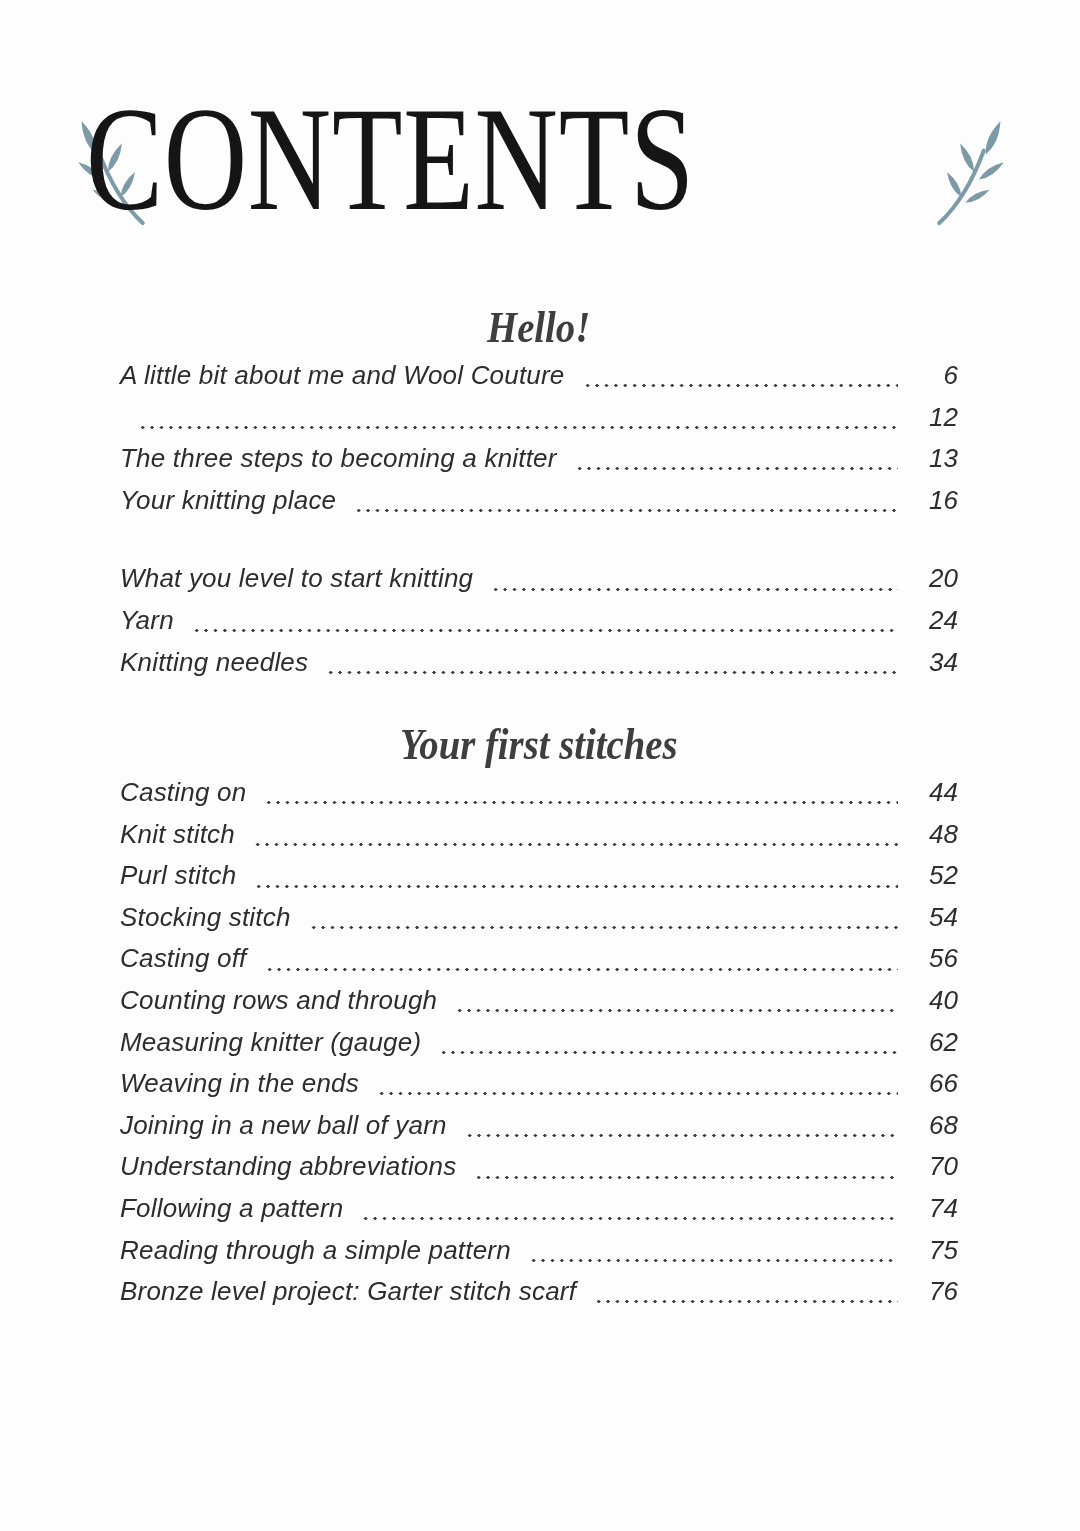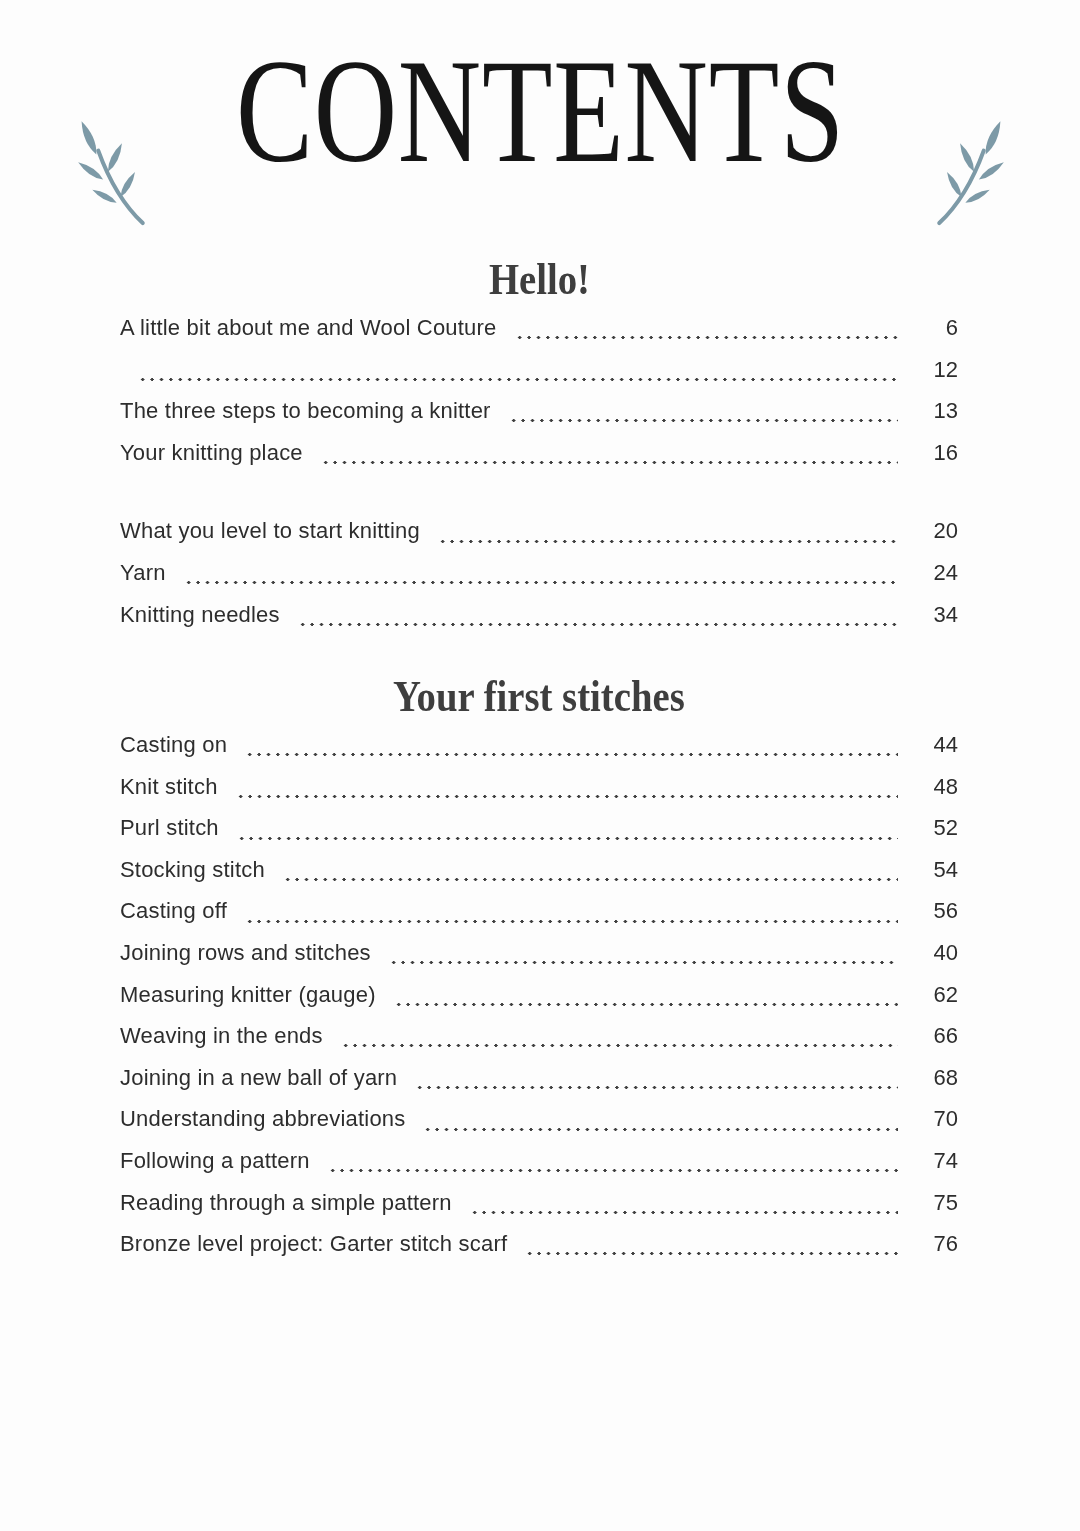--- a/index.html
+++ b/index.html
@@ -6,21 +6,21 @@
   html, body { margin: 0; padding: 0; }
   body {
     width: 1080px; height: 1531px;
     background: var(--bg, #fdfdfd);
     font-family: "Liberation Sans", sans-serif;
     overflow: hidden;
   }
   .page { position: relative; width: 1080px; height: 1531px; }
 
   
-  .title-row { padding-top: 36px; text-align: center; }
+  .title-row { padding-top: 84px; }
   .title {
     display: inline-block;
     margin: 0;
     font-family: "Liberation Serif", serif;
     font-weight: 400;
     font-size: 148px;
     line-height: 1.02;
     letter-spacing: 1px;
     color: var(--title-color, #151515);
     transform: scaleX(0.78);
@@ -29,41 +29,41 @@
   }
 
   
   .leaf { position: absolute; top: 110px; width: 88px; height: 116px; }
   .leaf-left  { left: 62px; }
   .leaf-right { right: 60px; transform: scaleX(-1); }
   .leaf .stem { fill: none; stroke: var(--leaf-color, #7d9aa7); stroke-width: 4.2; stroke-linecap: round; }
   .leaf .leaf-shape { fill: var(--leaf-color, #7d9aa7); }
 
   
-  .toc { margin: 68px 122px 0 120px; }
+  .toc { margin: 68px 122px 0 120px; font-style: italic; }
   .toc-section:not(:first-child) { margin-top: 37px; }
   .heading-row { text-align: center; margin: 0 0 2px 0; }
   .section-heading {
     display: inline-block;
     margin: 0;
     font-family: "Liberation Serif", "DejaVu Serif", serif;
     font-weight: 700;
     font-size: 44px;
     line-height: 50px;
     color: var(--heading-color, #3e3e3e);
     transform: scaleX(0.88);
     transform-origin: 50% 50%;
     white-space: nowrap;
   }
 
   .entry {
     display: flex;
     align-items: baseline;
     height: 41.6px;
-    font-size: 22px;
+    font-size: 26px;
     color: var(--text-color, #2d2d2d);
   }
   .entry-label {
     line-height: 41.6px;
     white-space: nowrap;
     letter-spacing: 0.2px;
   }
   .leader {
     flex: 1 1 auto;
     align-self: stretch;
@@ -168,21 +168,21 @@
           <span class="entry-label">Stocking stitch</span>
           <span class="leader"></span>
           <span class="entry-page">54</span>
         </div>
         <div class="entry">
           <span class="entry-label">Casting off</span>
           <span class="leader"></span>
           <span class="entry-page">56</span>
         </div>
         <div class="entry">
-          <span class="entry-label">Joining rows and stitches</span>
+          <span class="entry-label">Counting rows and through</span>
           <span class="leader"></span>
           <span class="entry-page">40</span>
         </div>
         <div class="entry">
           <span class="entry-label">Measuring knitter (gauge)</span>
           <span class="leader"></span>
           <span class="entry-page">62</span>
         </div>
         <div class="entry">
           <span class="entry-label">Weaving in the ends</span>

